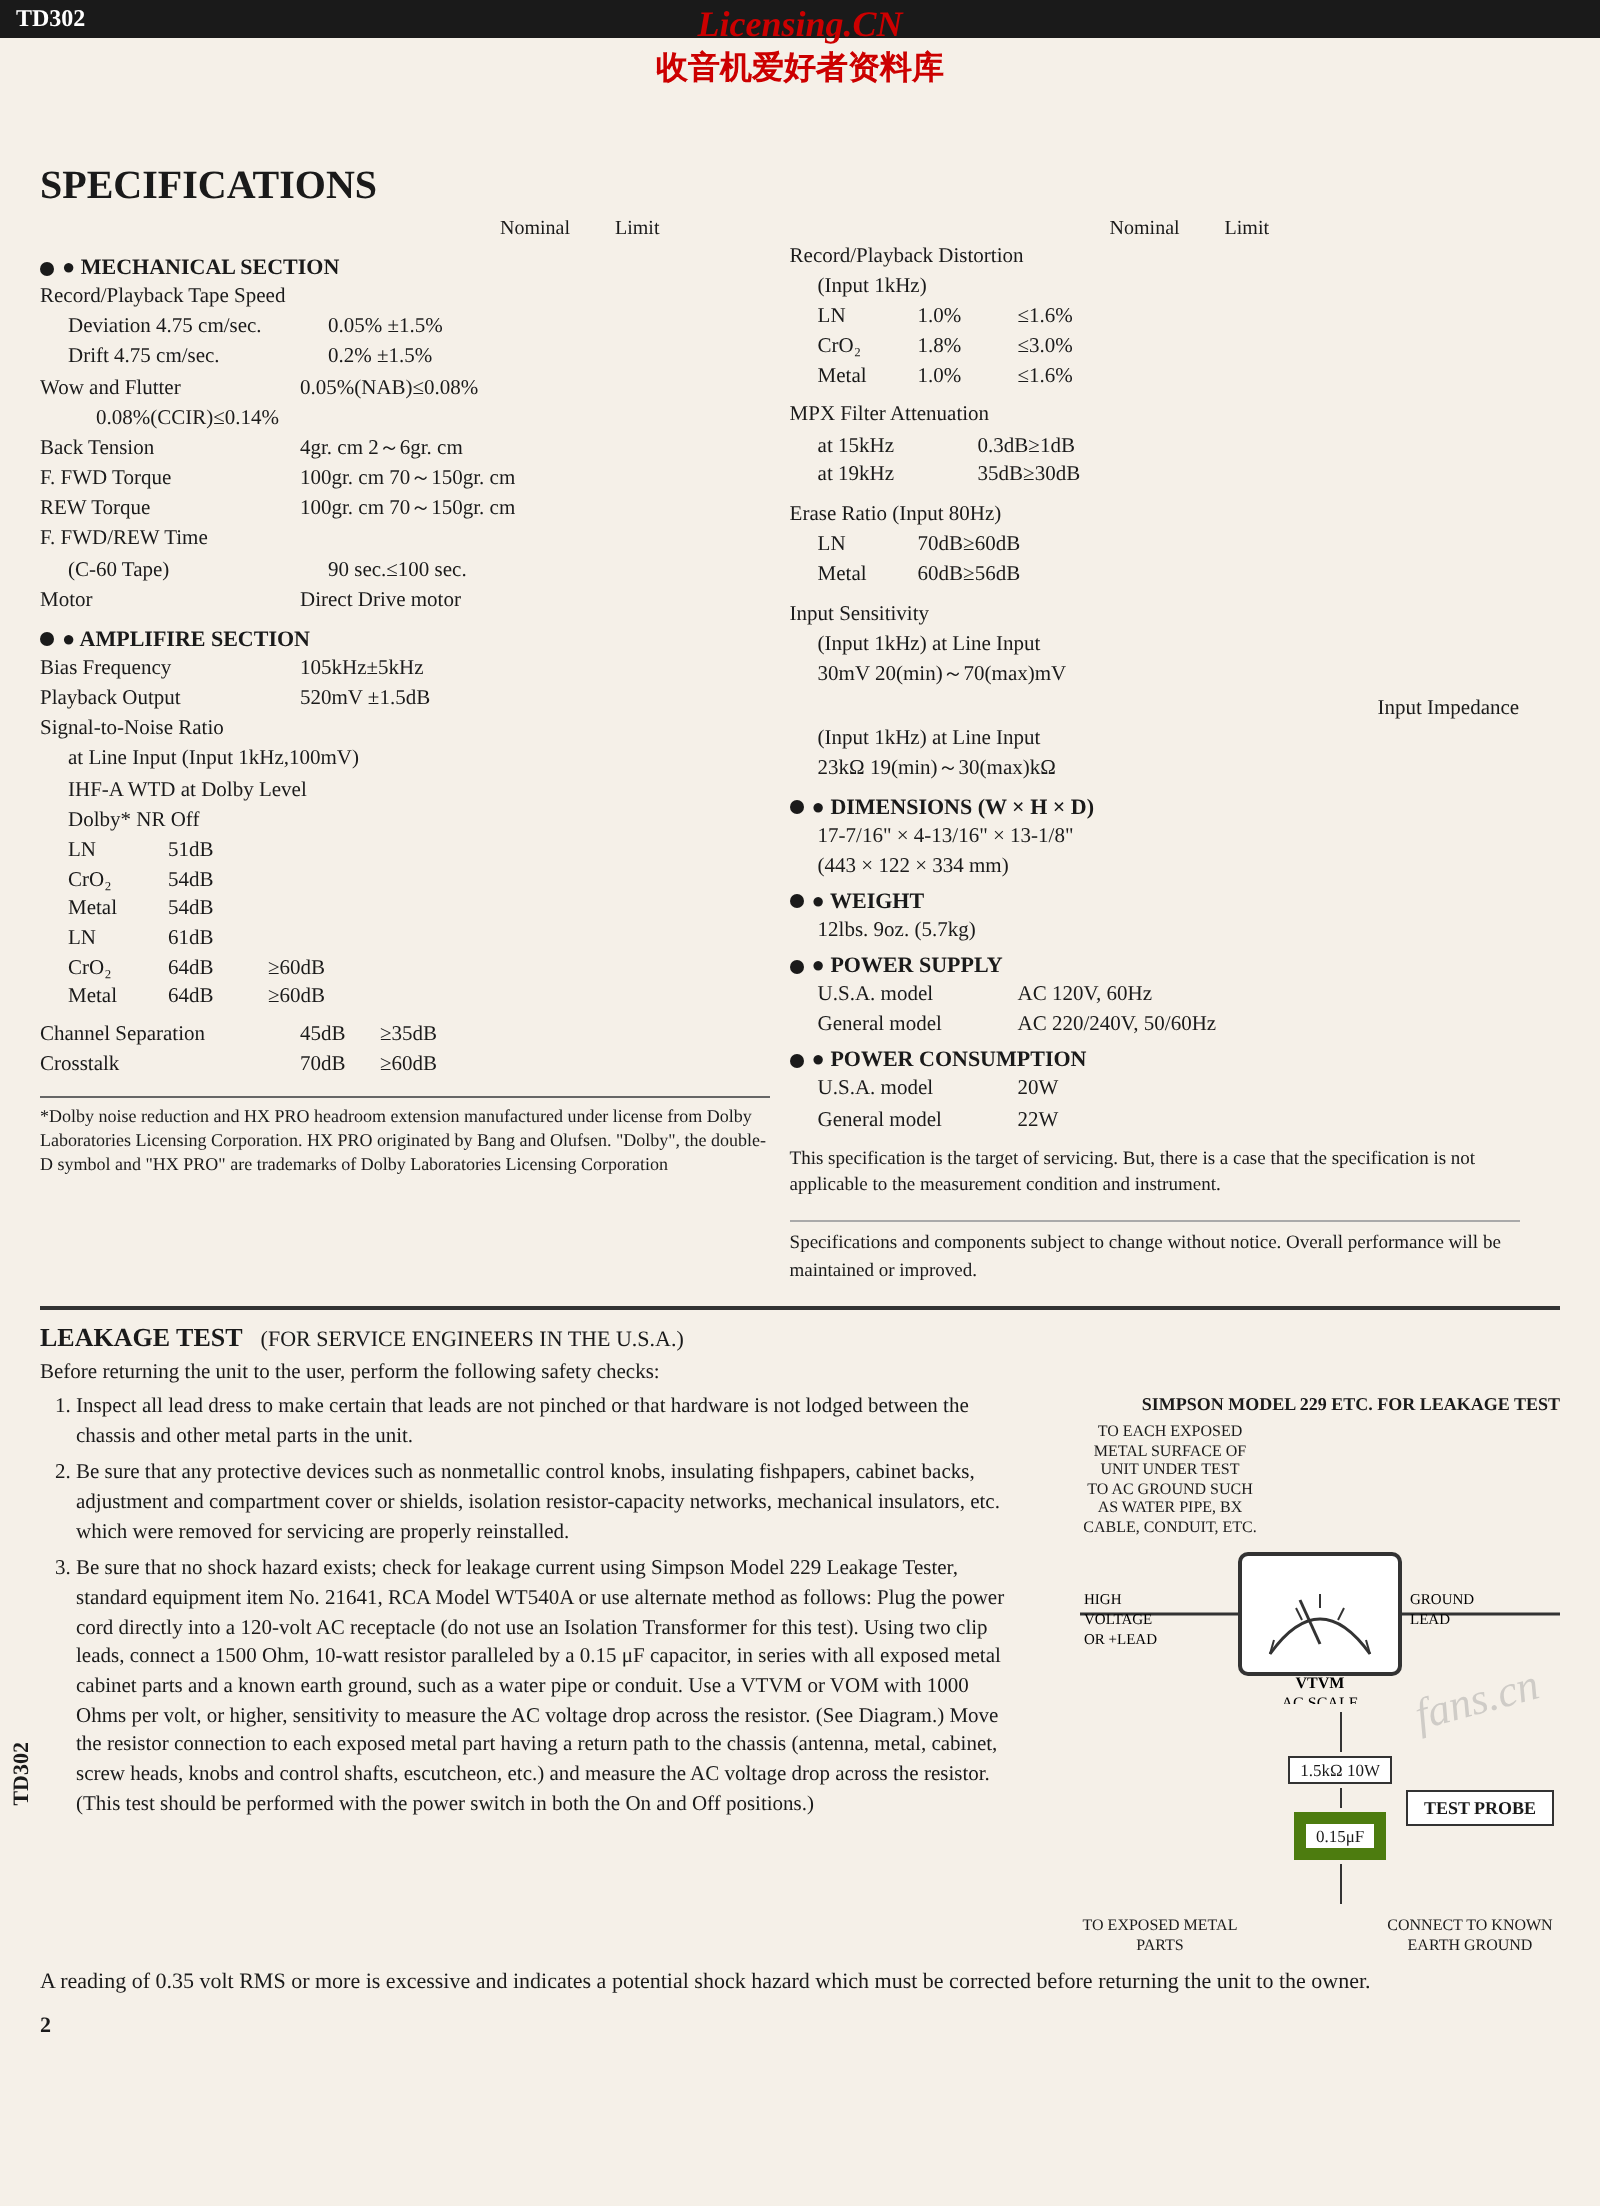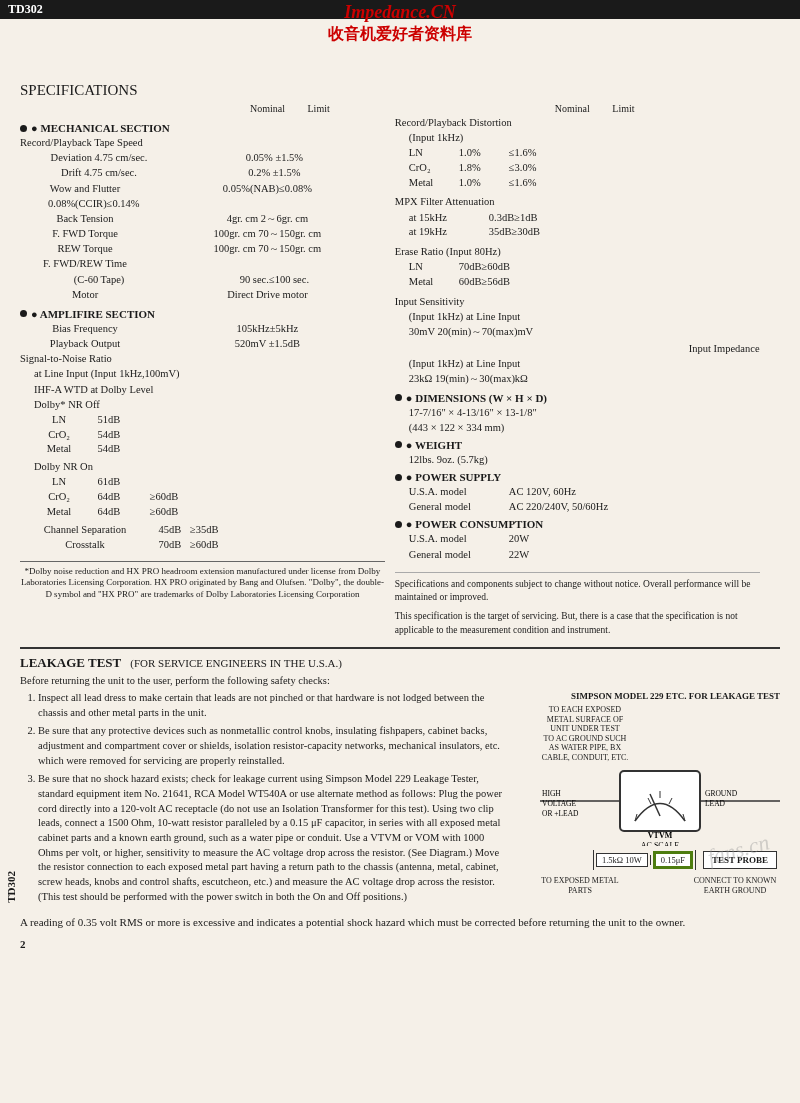--- a/index.html
+++ b/index.html
@@ -49,32 +49,31 @@
       font-weight: bold;
       color: #cc0000;
       z-index: 10;
       white-space: nowrap;
     }
     .content {
       padding: 8px 20px 8px 20px;
       position: relative;
     }
     .specs-title {
-      font-size: 15px;
-      font-weight: normal;
+      font-size: 20px;
+      font-weight: bold;
       margin-bottom: 4px;
       margin-top: 55px;
     }
     .two-col {
       display: flex;
       gap: 10px;
     }
     .col-left {
       flex: 0 0 48%;
-      text-align: center;
     }
     .col-right {
       flex: 0 0 48%;
     }
     .section-header {
       font-weight: bold;
       font-size: 11px;
       margin-top: 6px;
       margin-bottom: 2px;
       display: flex;
@@ -198,21 +197,21 @@
   </style>
 </head>
 <body>
 
 <div class="page">
 
   <div class="header-bar">
     <span>TD302</span>
   </div>
 
-  <div class="watermark-top">Impedance.CN</div>
+  <div class="watermark-top">Licensing.CN</div>
   <div class="watermark-chinese">收音机爱好者资料库</div>
 
   <div class="content">
 
     <div class="specs-title">SPECIFICATIONS</div>
 
     <div style="display:flex; font-size:10px; margin-bottom:2px; margin-left: 0;">
       <div style="flex:0 0 48%;">
         <span style="margin-left:230px;">Nominal</span>
         <span style="margin-left:20px;">Limit</span>
@@ -307,23 +306,20 @@
           <div class="snr-row">
             <span class="snr-label">CrO₂</span>
             <span class="snr-val">54dB</span>
           </div>
           <div class="snr-row">
             <span class="snr-label">Metal</span>
             <span class="snr-val">54dB</span>
           </div>
         </div>
 
-        <div class="spec-row indent" style="margin-top:3px;">
-          <span>Dolby NR On</span>
-        </div>
 
         <div class="snr-table">
           <div class="snr-row">
             <span class="snr-label">LN</span>
             <span class="snr-val">61dB</span>
           </div>
           <div class="snr-row">
             <span class="snr-label">CrO₂</span>
             <span class="snr-val">64dB</span>
             <span class="snr-limit">≥60dB</span>
@@ -461,22 +457,22 @@
         </div>
         <div class="spec-row indent">
           <span style="min-width:100px;">U.S.A. model</span>
           <span>20W</span>
         </div>
         <div class="spec-row indent">
           <span style="min-width:100px;">General model</span>
           <span>22W</span>
         </div>
 
+        <div class="right-note" style="margin-top:6px;">This specification is the target of servicing. But, there is a case that the specification is not applicable to the measurement condition and instrument.</div>
         <div class="right-note" style="margin-top:10px; border-top:1px solid #aaa; padding-top:5px;">Specifications and components subject to change without notice. Overall performance will be maintained or improved.</div>
-        <div class="right-note" style="margin-top:6px;">This specification is the target of servicing. But, there is a case that the specification is not applicable to the measurement condition and instrument.</div>
       </div>
     </div>
 
     <div class="leakage-section">
       <div class="leakage-title">
         <span style="font-weight:bold; font-size:13px;">LEAKAGE TEST</span>
         <span style="font-size:11px; font-weight:normal; margin-left:6px;">(FOR SERVICE ENGINEERS IN THE U.S.A.)</span>
       </div>
       <div style="font-size:10.5px; margin-bottom:5px;">Before returning the unit to the user, perform the following safety checks:</div>
 
@@ -525,27 +521,27 @@
             <text x="2" y="40" font-size="7.5" font-family="Times New Roman">VOLTAGE</text>
             <text x="2" y="50" font-size="7.5" font-family="Times New Roman">OR +LEAD</text>
 
             <line x1="160" y1="35" x2="240" y2="35" stroke="#333" stroke-width="1.5"></line>
             <text x="165" y="30" font-size="7.5" font-family="Times New Roman">GROUND</text>
             <text x="165" y="40" font-size="7.5" font-family="Times New Roman">LEAD</text>
           </svg>
 
           <div style="display:flex; align-items:center; justify-content:center; margin-top:4px; gap:4px; font-size:8.5px;">
 
-            <div style="display:flex; flex-direction:row; align-items:center; gap:2px;">
+            <div style="display:flex; flex-direction:column; align-items:center; gap:2px;">
               <div style="width:1px; height:20px; background:#333; margin:0 auto;"></div>
               <div style="border:1px solid #333; padding:1px 5px; background:white; white-space:nowrap;">
                 <span>1.5kΩ 10W</span>
               </div>
               <div style="width:1px; height:10px; background:#333; margin:0 auto;"></div>
-              <div style="border:3px solid #4d7c0f; padding:1px 5px; background:white; white-space:nowrap;">
+              <div style="border:6px solid #4d7c0f; padding:1px 5px; background:white; white-space:nowrap;">
                 <span>0.15μF</span>
               </div>
               <div style="width:1px; height:20px; background:#333; margin:0 auto;"></div>
             </div>
             <div style="width:80px; display:flex; flex-direction:column; align-items:center; justify-content:center;">
               <div style="border:1px solid #333; padding:3px 8px; background:white; font-weight:bold; font-size:9px;">TEST PROBE</div>
             </div>
           </div>
 
           <div style="display:flex; justify-content:space-between; width:100%; font-size:8px; margin-top:6px;">

